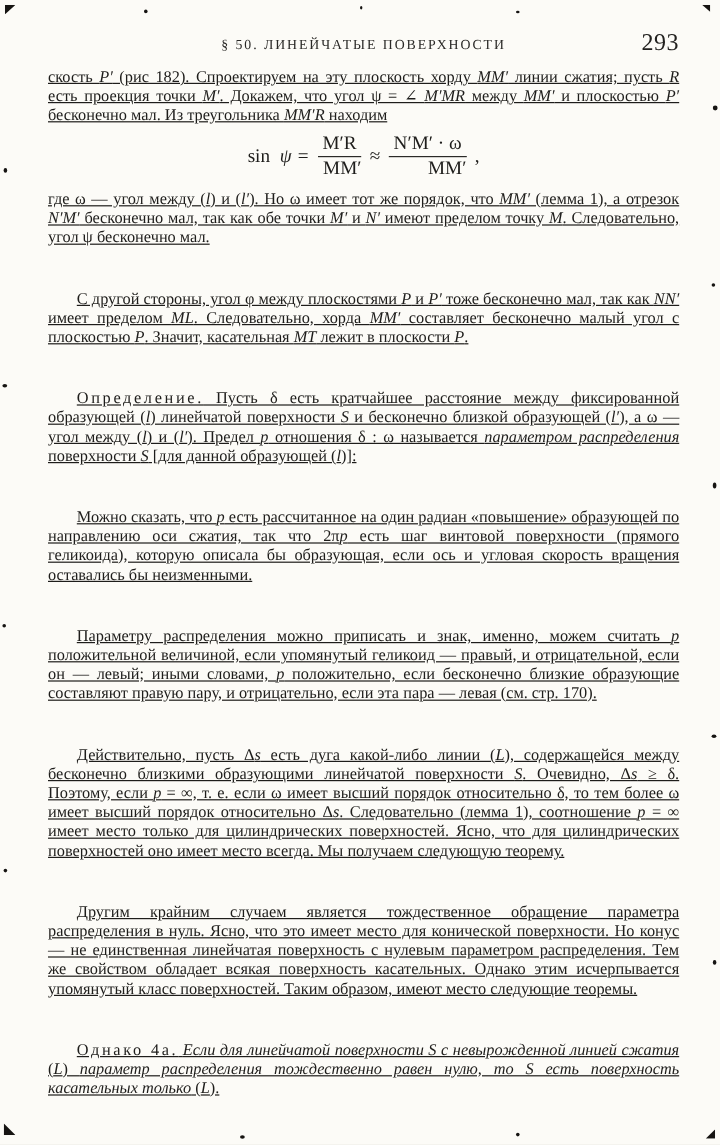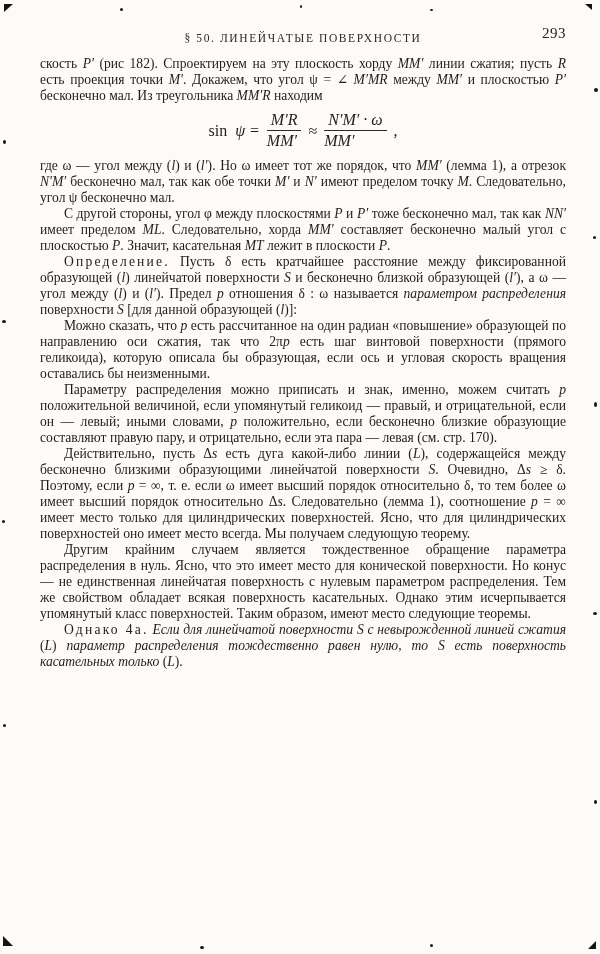--- a/index.html
+++ b/index.html
@@ -21,49 +21,48 @@
   }
   .htitle{
     font-size:11.5px;
     letter-spacing:1.6px;
     color:#2a2927;
     margin-top:48px;
   }
   .pagenum{
     position:absolute;
     right:0;top:-3px;
-    font-size:15px;
+    font-size:20px;
     letter-spacing:.5px;
     color:#22211f;
   }
   .body{
     position:absolute;
     left:40px;right:34px;top:56px;bottom:10px;
     font-size:13.6px;
     line-height:16px;
     text-align:justify;
     hyphens:auto;
   }
-  .para{margin:0;}
-  .indent{text-indent:24px;}
+  .para{margin:0;text-decoration:underline;}
+  .indent{text-indent:24px;margin-top:35px;}
   em{font-style:italic;}
   .sp{letter-spacing:2.2px;}
   .formula{
     margin:7px 0 7px 0;
     text-align:center;
     font-size:16px;
     line-height:1.15;
   }
   .ftext{margin:0 4px;vertical-align:middle;display:inline-block;}
   .fit{font-style:italic;}
   .frac{
     display:inline-block;
     vertical-align:middle;
-    text-align:left;
-    font-style:italic;
+    text-align:right;
     margin:0 3px;
   }
   .frac .num{display:block;border-bottom:1px solid #2a2927;padding:0 4px 1px 4px;}
   .frac .den{display:block;padding-top:1px;}
   .spk{position:absolute;background:#161412;display:block;}
   .spk.dot{border-radius:50%;}
   .spk.tri-tl{clip-path:polygon(0 0,100% 0,0 100%);}
   .spk.tri-tr{clip-path:polygon(0 0,100% 0,100% 100%);}
   .spk.tri-bl{clip-path:polygon(0 0,0 100%,100% 100%);}
   .spk.tri-br{clip-path:polygon(100% 0,100% 100%,0 100%);}

